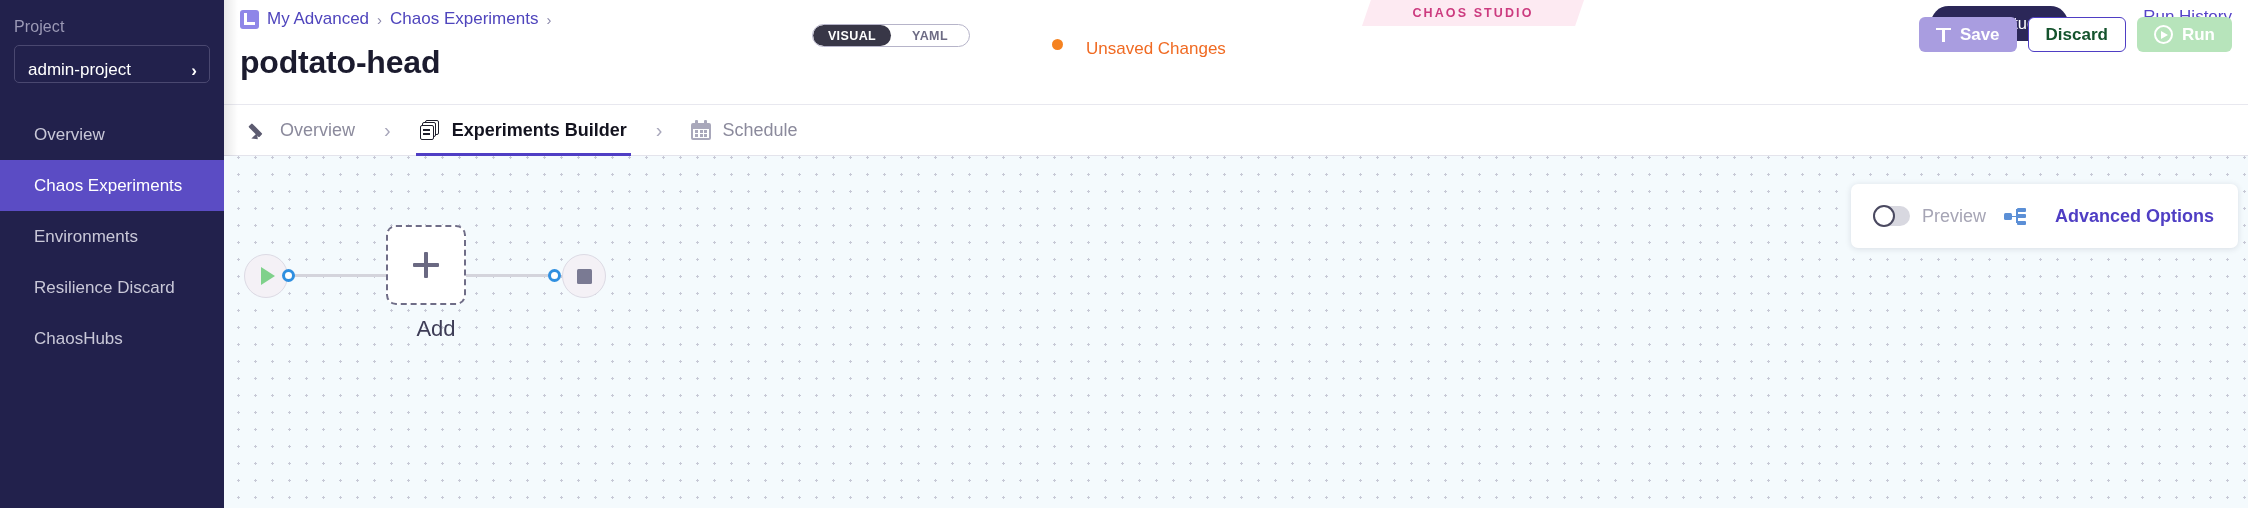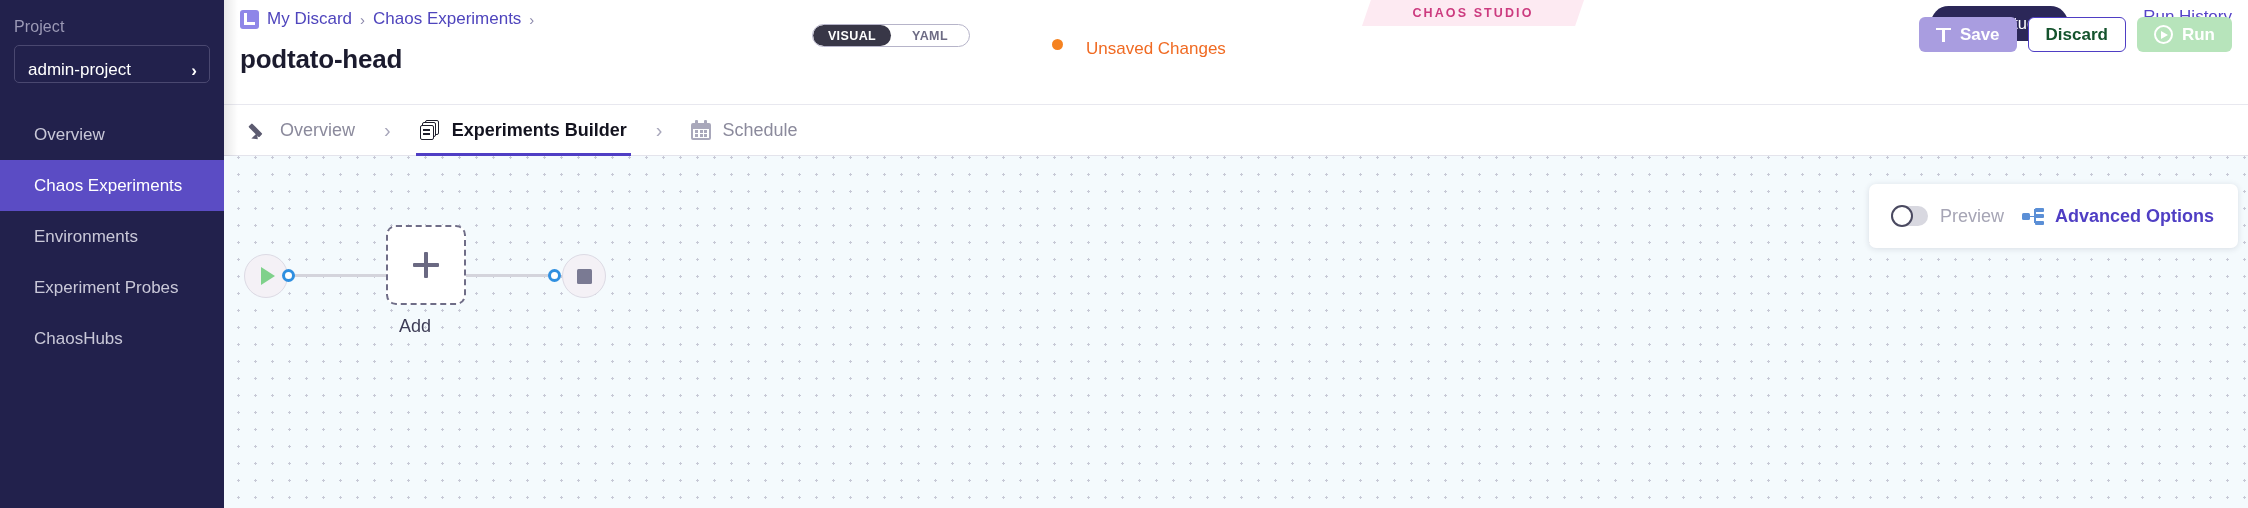--- a/index.html
+++ b/index.html
@@ -111,21 +111,21 @@
     cursor: pointer;
   }
   .run-history {
     position: absolute; right: 16px; top: 7px;
     color: #5542c8; font-size: 17px; cursor: pointer;
   }
 
   
   .exp-title {
     position: absolute; left: 16px; top: 44px;
-    font-size: 26px; font-weight: bold; color: #1b1b2e;
+    font-size: 32px; font-weight: bold; color: #1b1b2e;
     letter-spacing: -.2px;
   }
 
   
   .vy-toggle {
     position: absolute; left: 588px; top: 24px;
     height: 23px; width: 158px;
     border: 1px solid #b6b4c9;
     border-radius: 12px;
     display: flex; align-items: center;
@@ -263,21 +263,21 @@
     width: 37px; height: 20px; border-radius: 10px;
     background: #d8d8e0; position: relative; cursor: pointer; flex: 0 0 37px;
   }
   .toggle .knob {
     position: absolute; left: 0; top: -1px;
     width: 22px; height: 22px; border-radius: 50%;
     background: #ffffff; border: 2px solid #4a4960;
   }
   .opt-preview-label { color: #a6a5b5; font-size: 18px; }
   .adv-wrap { display:flex; align-items:center; gap: 11px; cursor: pointer; }
-  .adv-label { color: #4f3ec4; font-size: 18px; font-weight: bold; }
+  .adv-label { color: #4f3ec4; font-size: 18px; font-weight: bold; margin-left: 18px; }
   .ic-tree { width: 22px; height: 17px; position: relative; flex: 0 0 22px; }
   .ic-tree b {
     position: absolute; background: #5b8fd6; display:block;
   }
   .ic-tree .n1 { left: 0; top: 5px; width: 8px; height: 7px; border-radius: 1.5px; }
   .ic-tree .n2 { right: 0; top: 0; width: 9px; height: 4px; border-radius: 1px; }
   .ic-tree .n3 { right: 0; top: 6.5px; width: 9px; height: 4px; border-radius: 1px; }
   .ic-tree .n4 { right: 0; top: 13px; width: 9px; height: 4px; border-radius: 1px; }
   .ic-tree .ln1 { left: 8px; top: 8px; width: 5px; height: 1.6px; }
   .ic-tree .ln2 { left: 12px; top: 2px; width: 1.6px; height: 13px; }
@@ -323,22 +323,22 @@
     border: 2.5px dashed #6f6d87;
     border-radius: 10px;
     background: #ffffff;
     display: flex; align-items: center; justify-content: center;
     cursor: pointer; z-index: 2;
   }
   .plus { position: relative; width: 26px; height: 26px; }
   .plus::before { content:""; position:absolute; left:0; top:11px; width:26px; height:4px; background:#6a6982; border-radius:1px; }
   .plus::after  { content:""; position:absolute; left:11px; top:0; width:4px; height:26px; background:#6a6982; border-radius:1px; }
   .add-label {
-    position: absolute; left: 151px; top: 160px; width: 80px;
-    text-align: center; color: #3d3c56; font-size: 18px;
+    position: absolute; left: 172px; top: 160px; width: 80px;
+    text-align: center; color: #3d3c56; font-size: 22px;
   }
 </style>
 </head>
 <body>
 
 <div id="app">
 
   <aside class="sidebar">
     <div class="side-label">Project</div>
     <div class="project-select">
@@ -349,36 +349,36 @@
       <div class="nav-item">
         <span>Overview</span>
       </div>
       <div class="nav-item active">
         <span>Chaos Experiments</span>
       </div>
       <div class="nav-item">
         <span>Environments</span>
       </div>
       <div class="nav-item">
-        <span>Experiment Probes</span>
+        <span>Resilience Discard</span>
       </div>
       <div class="nav-item">
         <span>ChaosHubs</span>
       </div>
     </nav>
   </aside>
 
   <section class="main">
     <div class="sidebar-shadow"></div>
 
     <header class="topbar">
 
       <div class="breadcrumb">
         <span class="bc-icon"></span>
-        <span class="bc-link">My Discard</span>
+        <span class="bc-link">My Advanced</span>
         <span class="bc-sep">›</span>
         <span class="bc-link">Chaos Experiments</span>
         <span class="bc-sep">›</span>
       </div>
 
       <div class="studio-banner">
         <span>CHAOS STUDIO</span>
       </div>
 
       <div class="studio-pill">

